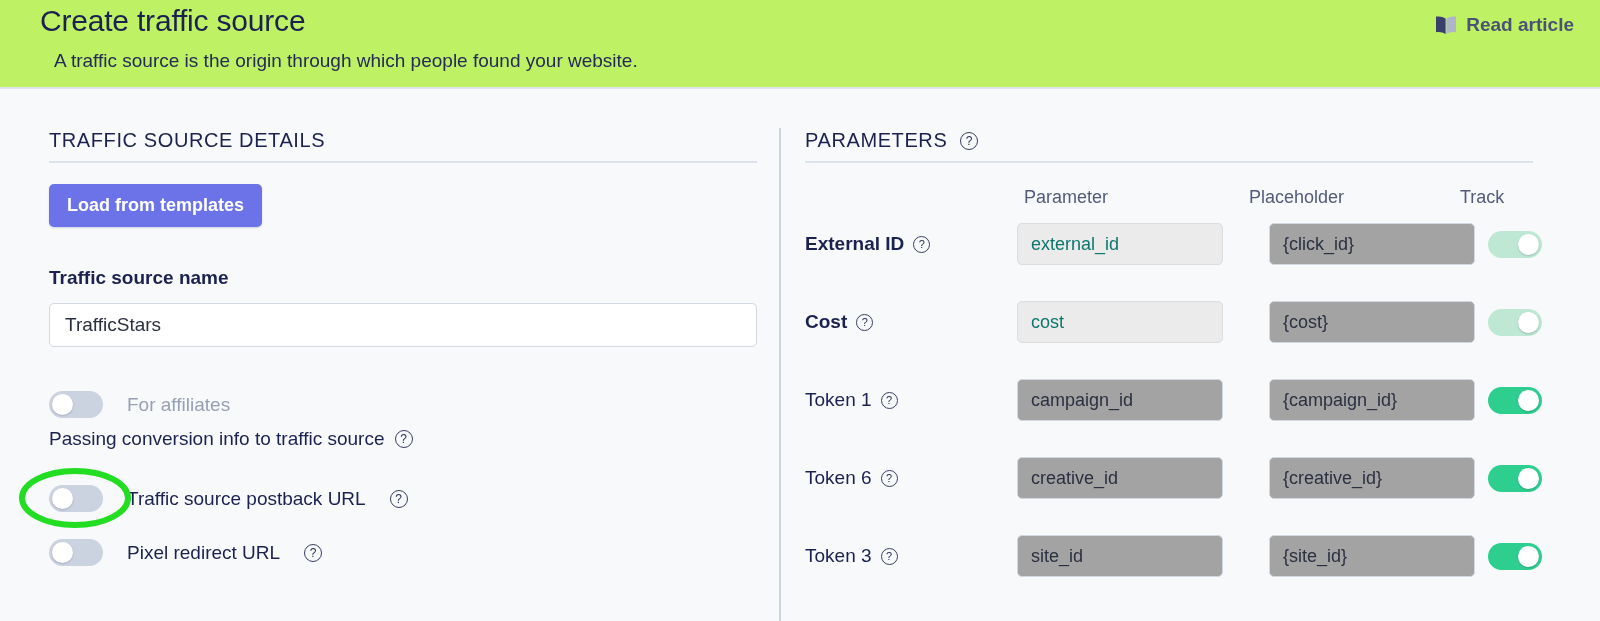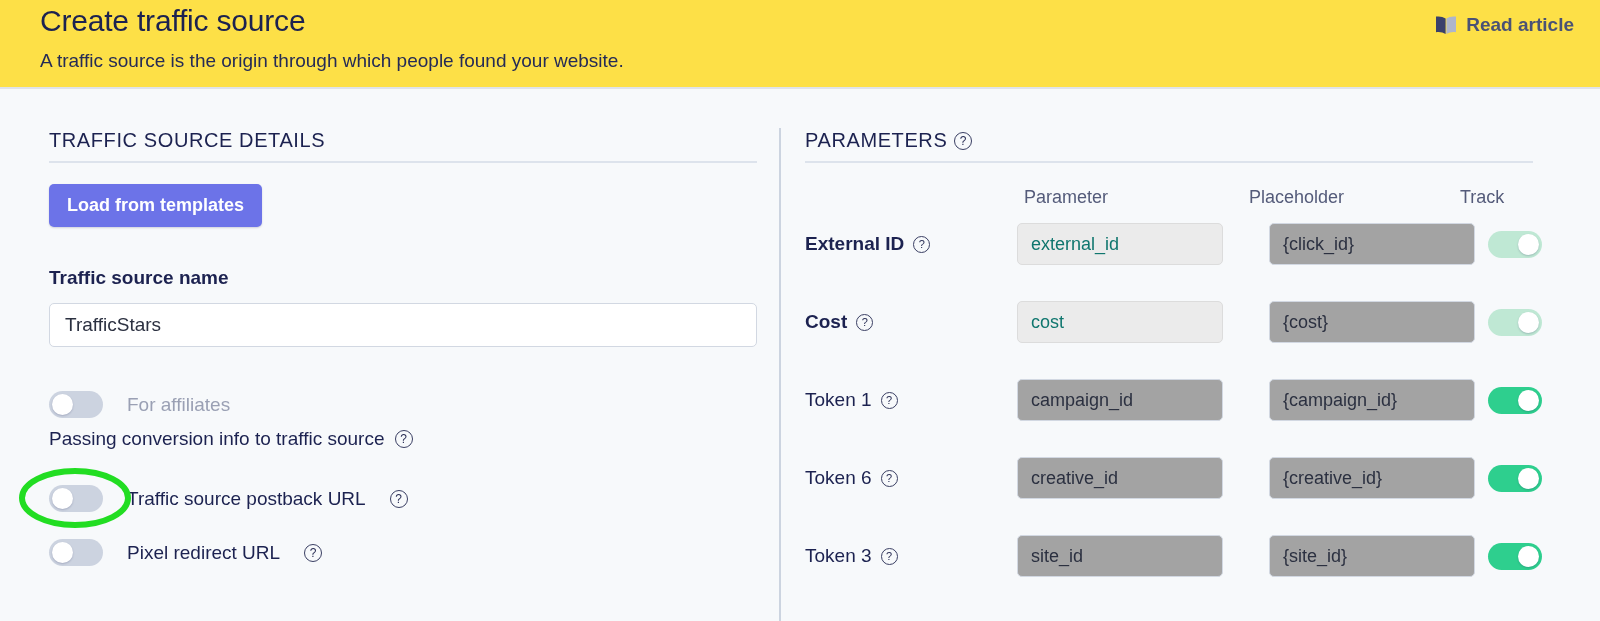--- a/index.html
+++ b/index.html
@@ -7,30 +7,30 @@
     width: 1600px; height: 621px;
     font-family: "Liberation Sans", sans-serif;
     background: #ffffff;
     overflow: hidden;
   }
   .page { position: relative; width: 1600px; height: 621px; }
 
   
   .header {
     position: absolute; left: 0; top: 0; width: 1600px; height: 89px;
-    background: #fde047;
+    background: #bef264;
     border-bottom: 2px solid #dfe3eb;
   }
   .page-title {
     position: absolute; left: 40px; top: 4px;
     font-size: 30px; font-weight: 400; color: #1c2250;
     letter-spacing: -0.2px; white-space: nowrap;
   }
   .page-subtitle {
-    position: absolute; left: 40px; top: 50px;
+    position: absolute; left: 54px; top: 50px;
     font-size: 19px; font-weight: 400; color: #252b56;
     white-space: nowrap;
   }
   .read-article {
     position: absolute; right: 26px; top: 14px;
     display: flex; align-items: center; gap: 9px;
     cursor: pointer;
   }
   .read-article-label {
     font-size: 19px; font-weight: 600; color: #4a5275;
@@ -125,21 +125,21 @@
     border: 1.4px solid #3a3f63; color: #2a2f55;
     font-size: 12px; font-weight: 400; line-height: 1;
     flex: none; cursor: pointer;
   }
   .help.sm { width: 17px; height: 17px; font-size: 11px; }
 
   
   .right-col { position: absolute; left: 779px; top: 0; width: 821px; height: 532px; }
   .r-head {
     position: absolute; left: 26px; top: 40px;
-    display: flex; align-items: center; gap: 7px;
+    display: flex; align-items: center; gap: 13px;
     font-size: 20px; color: #1c2250; letter-spacing: 0.6px; white-space: nowrap;
   }
   .r-rule {
     position: absolute; left: 26px; top: 72px; width: 728px; height: 2px;
     background: #dde3ec;
   }
   .col-head {
     position: absolute; top: 98px;
     font-size: 18px; color: #545b7a; white-space: nowrap;
   }

